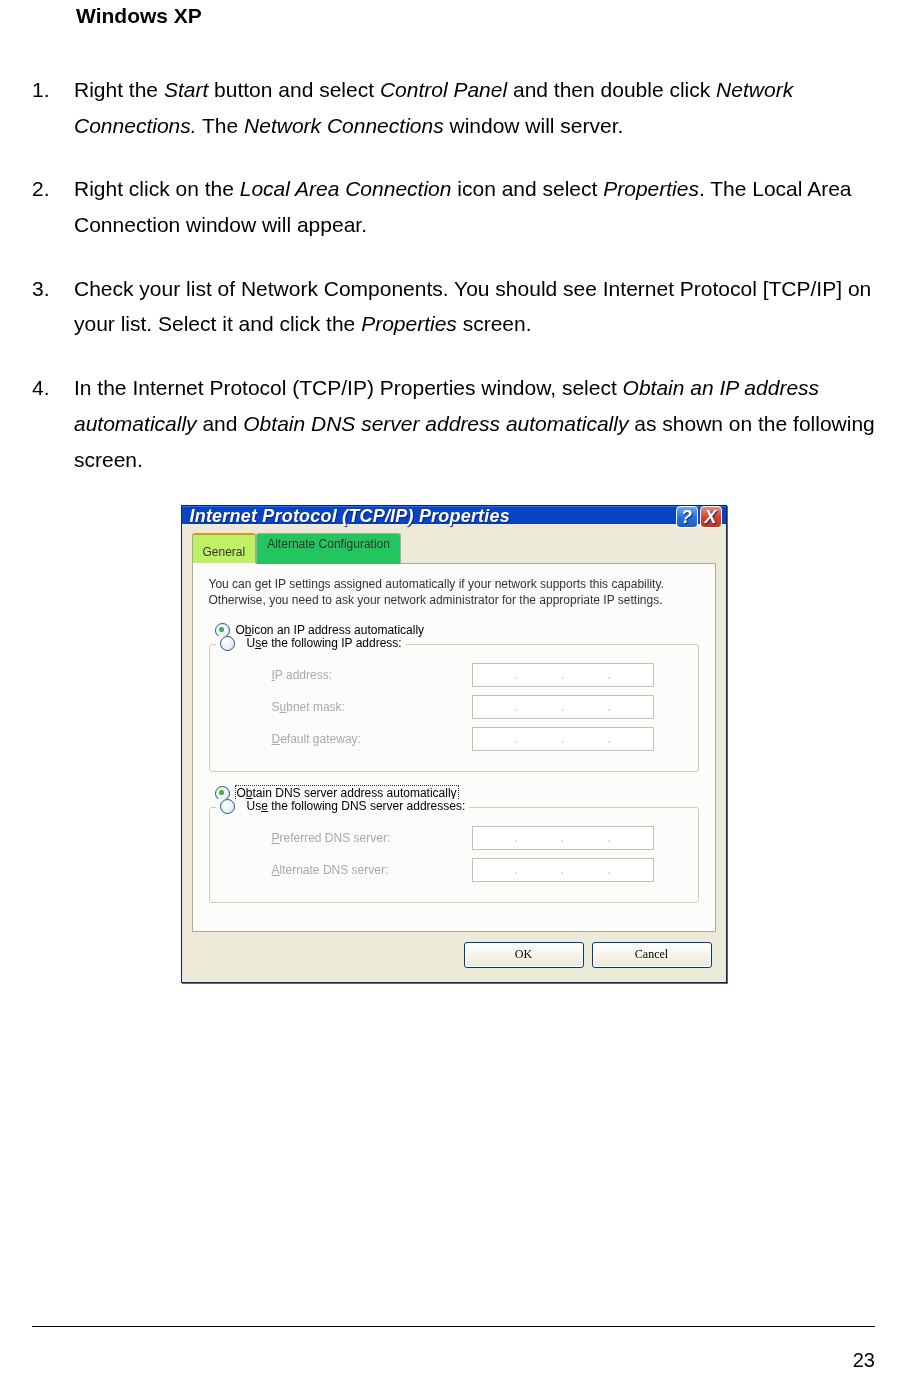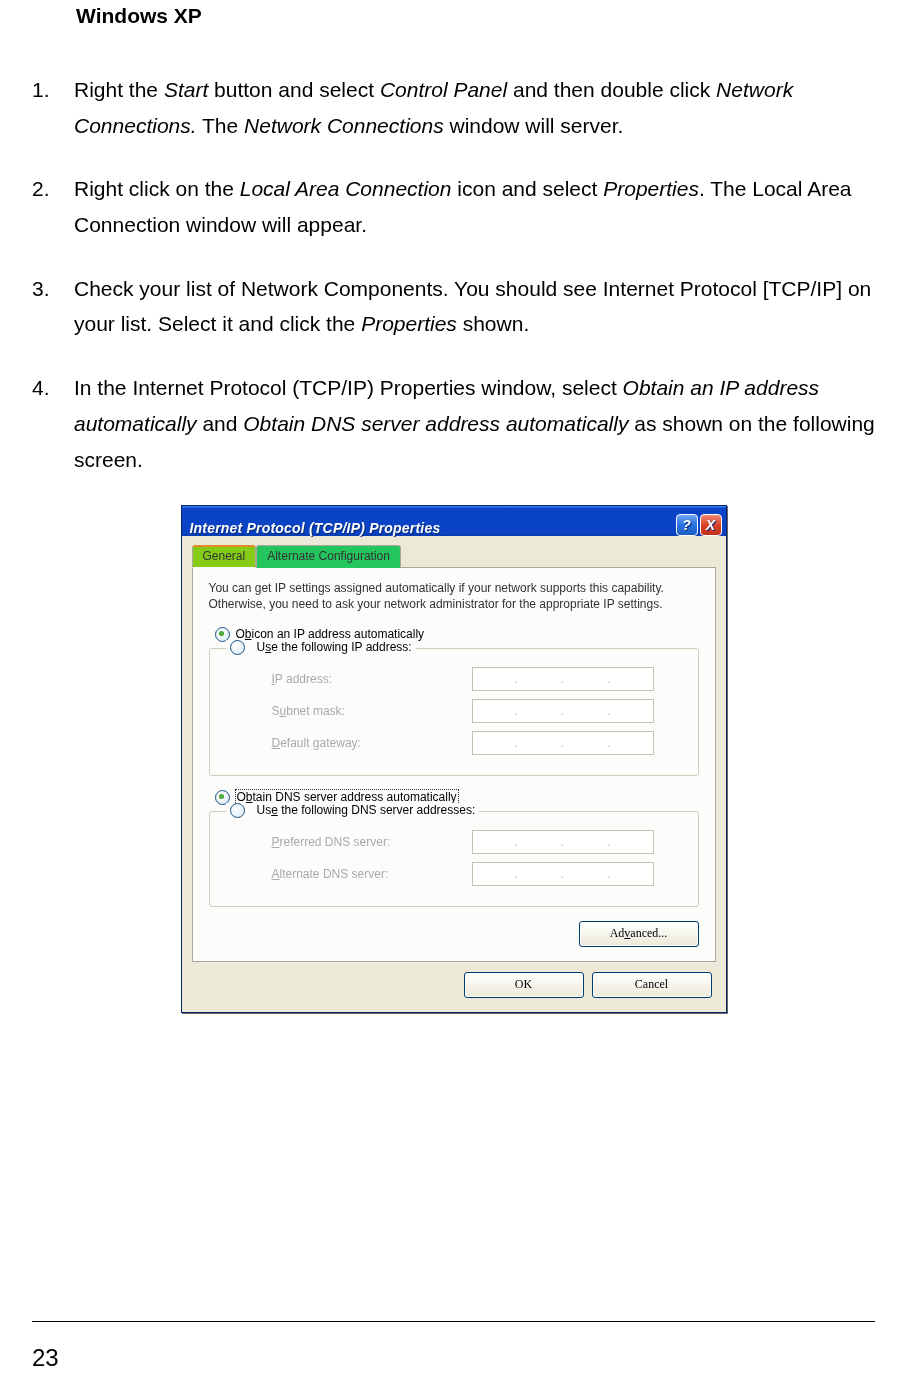--- a/index.html
+++ b/index.html
@@ -45,28 +45,28 @@
   }
   .dialog {
     width: 544px;
     border: 1px solid #0a246a;
     background: #ece9d8;
     box-shadow: 1px 1px 0 #666;
     font-family: Tahoma, Arial, sans-serif;
     font-size: 12px;
   }
   .titlebar {
-    height: 30px;
+    height: 18px;
     background: linear-gradient(to bottom, #3c8cf0 0%, #0a43c5 8%, #0a43c5 92%, #083aa8 100%);
     display: flex;
-    align-items: flex-end;
+    align-items: flex-start;
     padding: 0 4px 0 8px;
     color: #fff;
     font-weight: bold;
-    font-size: 14px;
+    font-size: 18px;
     font-style: italic;
     text-shadow: 1px 1px 1px #052875;
   }
   .titlebar .title-text { flex: 1; letter-spacing: .2px;}
   .title-btn {
     width: 22px; height: 22px;
     margin-left: 2px;
     background: linear-gradient(to bottom, #f08a75, #d9422a 50%, #c33316);
     border: 1px solid #fff;
     border-radius: 4px;
@@ -92,24 +92,24 @@
     border: 1px solid #aca899;
     border-bottom: none;
     background: #22c55e;
     margin-right: 0px;
     position: relative;
     top: 1px;
     border-radius: 3px 3px 0 0;
     color: #333;
   }
   .tab.active {
-    background: #84cc16;
+    background: #bef264;
     border-bottom: 1px solid #fcfcfa;
     border-top: 2px solid #e68b2c;
-    padding-top: 2px;
+    padding-top: 10px;
   }
   .tab-content {
     border: 1px solid #aca899;
     border-top: none;
     background: #fcfcfa;
     padding: 12px 16px 14px;
   }
   .desc {
     color: #333;
     line-height: 1.35;
@@ -141,21 +141,21 @@
   .group {
     border: 1px solid #d0cdbd;
     border-radius: 3px;
     padding: 10px 14px 12px;
     margin: 0 0 14px 0;
     position: relative;
   }
   .group-label {
     position: absolute;
     top: -9px;
-    left: 16px;
+    left: 6px;
     background: #fcfcfa;
     padding: 0 4px;
     display: flex;
     align-items: center;
   }
   .field-row {
     display: flex;
     align-items: center;
     margin: 8px 0;
     color: #a9a9a9;
@@ -198,23 +198,23 @@
   .dotted-focus {
     outline: 1px dotted #333;
     outline-offset: 0px;
     padding: 0 1px;
   }
   .page-footer {
     position:absolute;
     bottom: 30px;
     left: 32px; right: 32px;
     border-top: 1px solid #000;
-    text-align:left;
+    text-align:right;
     padding-top: 22px;
-    font-size: 24px;
+    font-size: 20px;
   }
   u.acc { text-decoration: underline; }
 </style>
 </head>
 <body>
 
 <div class="page">
   <div class="heading">Windows XP</div>
 
   <div>
@@ -226,21 +226,21 @@
     </div>
     <div class="list-item">
       <div class="list-num">2.</div>
       <div class="list-body">
         <span>Right click on the </span><span class="italic">Local Area Connection</span><span> icon and select </span><span class="italic">Properties</span><span>. The Local Area Connection window will appear.</span>
       </div>
     </div>
     <div class="list-item">
       <div class="list-num">3.</div>
       <div class="list-body">
-        <span>Check your list of Network Components. You should see Internet Protocol [TCP/IP] on your list. Select it and click the </span><span class="italic">Properties</span><span> shown.</span>
+        <span>Check your list of Network Components. You should see Internet Protocol [TCP/IP] on your list. Select it and click the </span><span class="italic">Properties</span><span> screen.</span>
       </div>
     </div>
     <div class="list-item">
       <div class="list-num">4.</div>
       <div class="list-body">
         <span>In the Internet Protocol (TCP/IP) Properties window, select </span><span class="italic">Obtain an IP address automatically</span><span> and </span><span class="italic">Obtain DNS server address automatically</span><span> as shown on the following screen.</span>
       </div>
     </div>
   </div>
 
@@ -320,27 +320,20 @@
             <div class="field-row">
               <div class="field-label"><u class="acc">A</u><span>lternate DNS server:</span></div>
               <div class="ip-input">
                   <span>.</span>
                   <span>.</span>
                   <span>.</span>
                 </div>
             </div>
           </div>
 
-          <div class="btn-row-inner">
-            <div class="xp-btn">
-                <span>Ad</span>
-                <u class="acc">v</u>
-                <span>anced...</span>
-              </div>
-          </div>
         </div>
 
         <div class="footer-btns">
           <div class="xp-btn">OK</div>
           <div class="xp-btn">Cancel</div>
         </div>
       </div>
     </div>
   </div>
 

